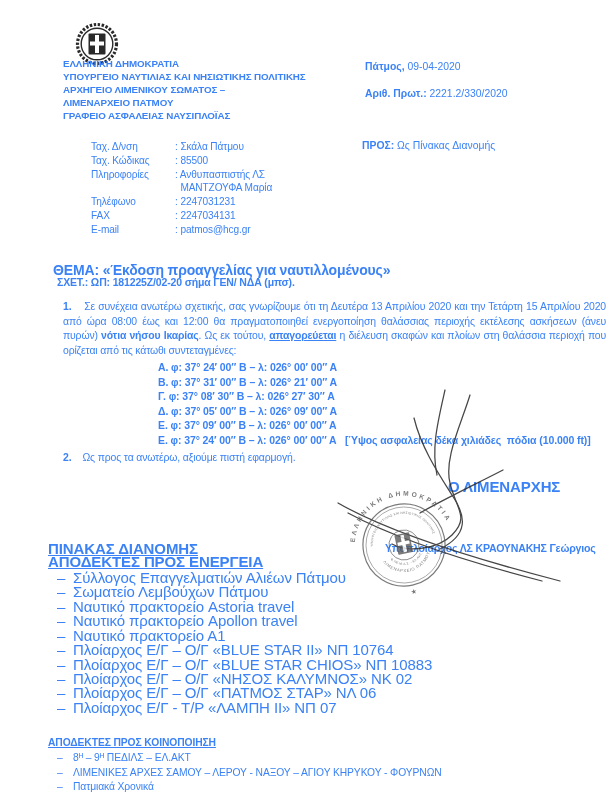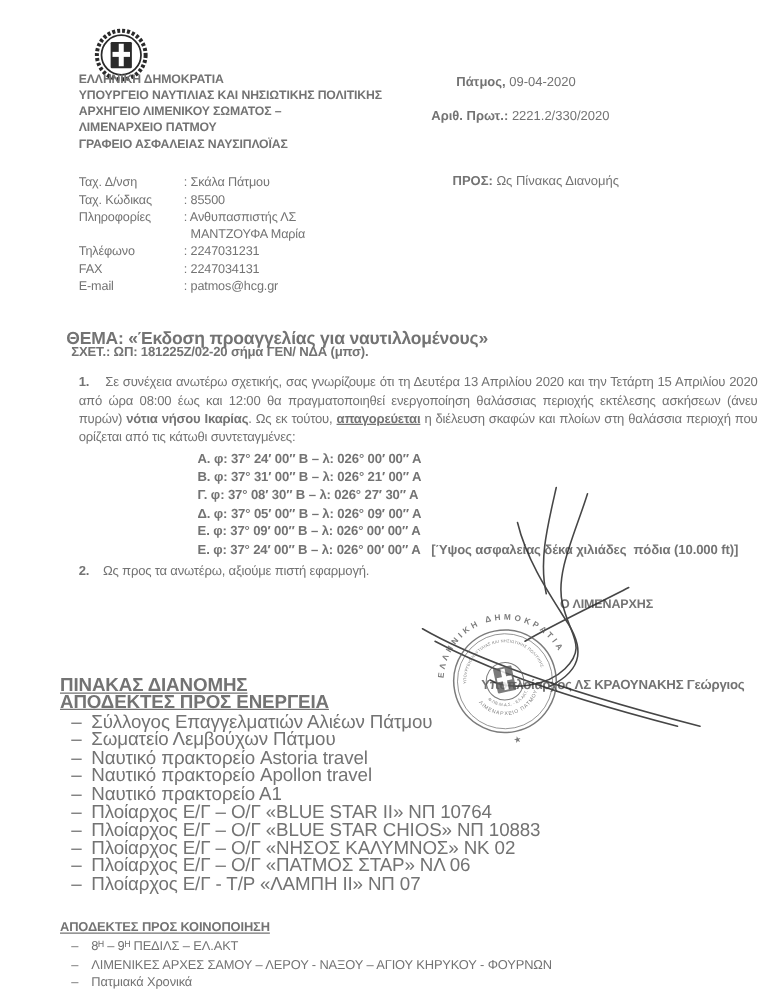--- a/index.html
+++ b/index.html
@@ -1,47 +1,47 @@
 <!DOCTYPE html>
 <html lang="el"><head>
 <meta charset="utf-8">
 <title>Document</title>
 <style>
   html,body{margin:0;padding:0;background:#e8e8e8;}
   .page{
     position:relative;width:612px;height:792px;margin:0 auto;
-    background:#ffffff;overflow:hidden;color:#737373;
+    background:#ffffff;overflow:hidden;color:#3b82f6;
     font-family:"Liberation Sans",sans-serif;
   }
   .abs{position:absolute;}
   .b{font-weight:bold;margin-top:32px;}
   .u{text-decoration:underline;}
   
   .emblem{left:74px;top:21px;width:46px;height:48px;}
   .agency{left:63px;top:57px;width:310px;font-size:9.8px;font-weight:bold;
           line-height:13.1px;letter-spacing:-0.1px;}
   .dateline{left:365px;top:61px;font-size:10.4px;}
-  .protocol{left:345px;top:88px;font-size:10.4px;}
+  .protocol{left:365px;top:88px;font-size:10.4px;}
   .to-line{left:362px;top:140px;font-size:10.4px;}
   .contact{left:63px;top:140px;font-size:10.1px;line-height:13.8px;letter-spacing:-0.1px;}
-  .c-label{display:inline-block;width:84px;white-space:pre;}
+  .c-label{display:inline-block;width:84px;white-space:pre;margin-left:28px;}
   .c-value{white-space:pre;text-align:right;}
   
   .subject{left:53px;top:262px;font-size:14px;font-weight:bold;letter-spacing:-0.15px;}
   .reference{left:57px;top:276px;font-size:10.5px;font-weight:bold;letter-spacing:-0.15px;}
   
   .para1{left:63px;top:300px;width:543px;font-size:10.45px;line-height:14.55px;
          text-align:justify;letter-spacing:-0.15px;}
   .para-num{font-weight:bold;}
   .coords{left:158px;top:360px;font-size:10.5px;font-weight:bold;line-height:14.55px;
           letter-spacing:-0.1px;}
   .coord-line{white-space:pre;}
   .para2{left:63px;top:452px;width:543px;font-size:10.45px;letter-spacing:-0.15px;}
   
-  .sig-title{left:448px;top:478px;font-size:10px;font-weight:bold;letter-spacing:-0.1px;}
+  .sig-title{left:448px;top:478px;font-size:15px;font-weight:bold;letter-spacing:-0.1px;}
   .sig-name{left:385px;top:542px;font-size:10.6px;font-weight:bold;letter-spacing:-0.2px;}
   
   .dist{left:48px;top:542px;font-size:15px;letter-spacing:-0.1px;}
   .dist2{left:48px;top:736px;font-size:10.3px;letter-spacing:-0.1px;}
   .dist-h{font-weight:bold;text-decoration:underline;line-height:13.4px;}
   .dist-items{margin-top:2px;}
   .li{line-height:14.45px;white-space:pre;}
   .li .dash{display:inline-block;width:16px;padding-left:9px;}
   
   .ink{left:320px;top:385px;width:280px;height:220px;pointer-events:none;}

